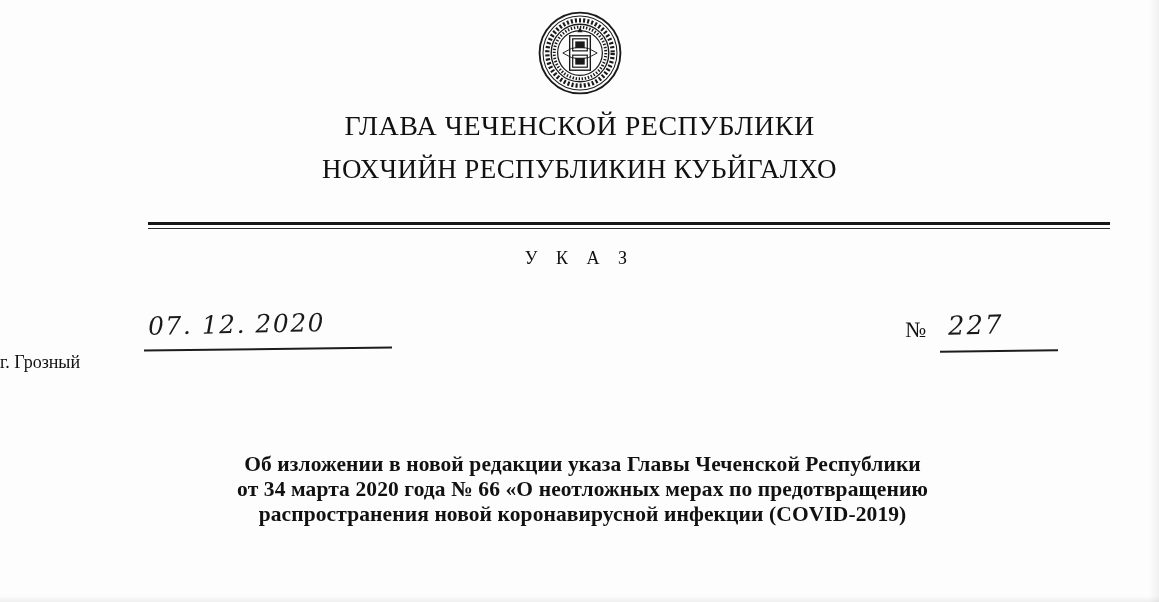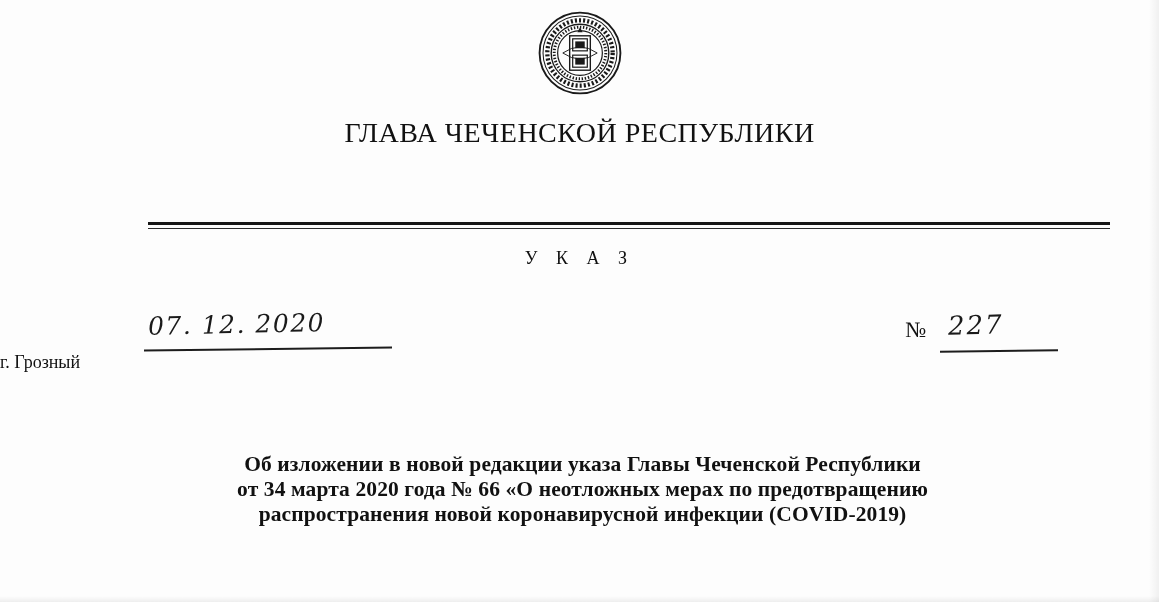--- a/index.html
+++ b/index.html
@@ -63,21 +63,20 @@
     top: 108px;
     left: 0;
     width: 1159px;
     text-align: center;
   }
   .title-line-1 {
     font-size: 28px;
     letter-spacing: 0.5px;
     line-height: 1.25;
     white-space: nowrap;
-    margin-top: 7px;
   }
   .title-line-2 {
     font-size: 27px;
     letter-spacing: 0.4px;
     line-height: 1.25;
     margin-top: 10px;
     white-space: nowrap;
   }
 
   
@@ -201,20 +200,21 @@
         <rect x="44.5" y="36.5" width="11" height="8" fill="#1a1a1a"></rect>
         <rect x="44.5" y="55.5" width="11" height="8" fill="#1a1a1a"></rect>
         <path d="M50 20 L53 26 L47 26 Z" fill="#1a1a1a"></path>
         <path d="M30 50 q20 -14 40 0 q-20 14 -40 0 z" fill="none" stroke="#1a1a1a" stroke-width="1.1"></path>
       </svg>
     </div>
   </div>
 
   <div class="title-block">
     <div class="title-line-1">ГЛАВА ЧЕЧЕНСКОЙ РЕСПУБЛИКИ</div>
+    <div class="title-line-2">НОХЧИЙН РЕСПУБЛИКИН КУЬЙГАЛХО</div>
   </div>
 
   <div class="rule">
     <div class="thick"></div>
     <div class="thin"></div>
   </div>
 
   <div class="ukaz">У К А З</div>
 
   <div class="date-hand">07. 12. 2020</div>

